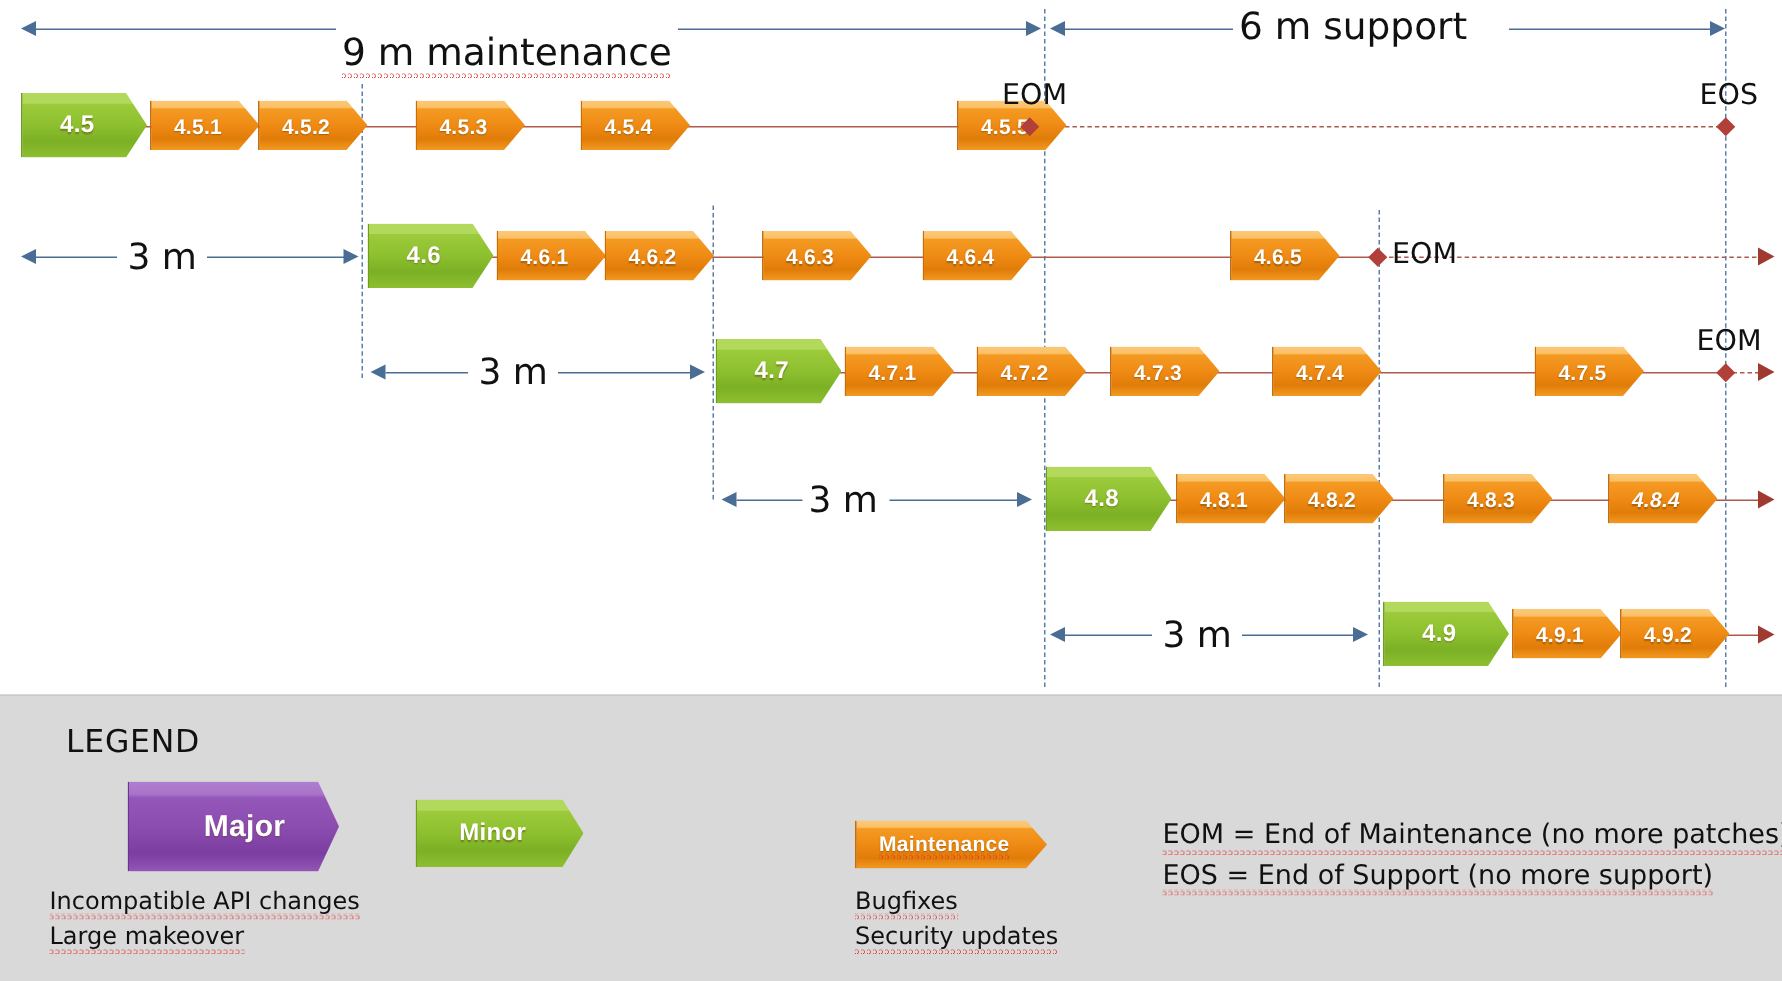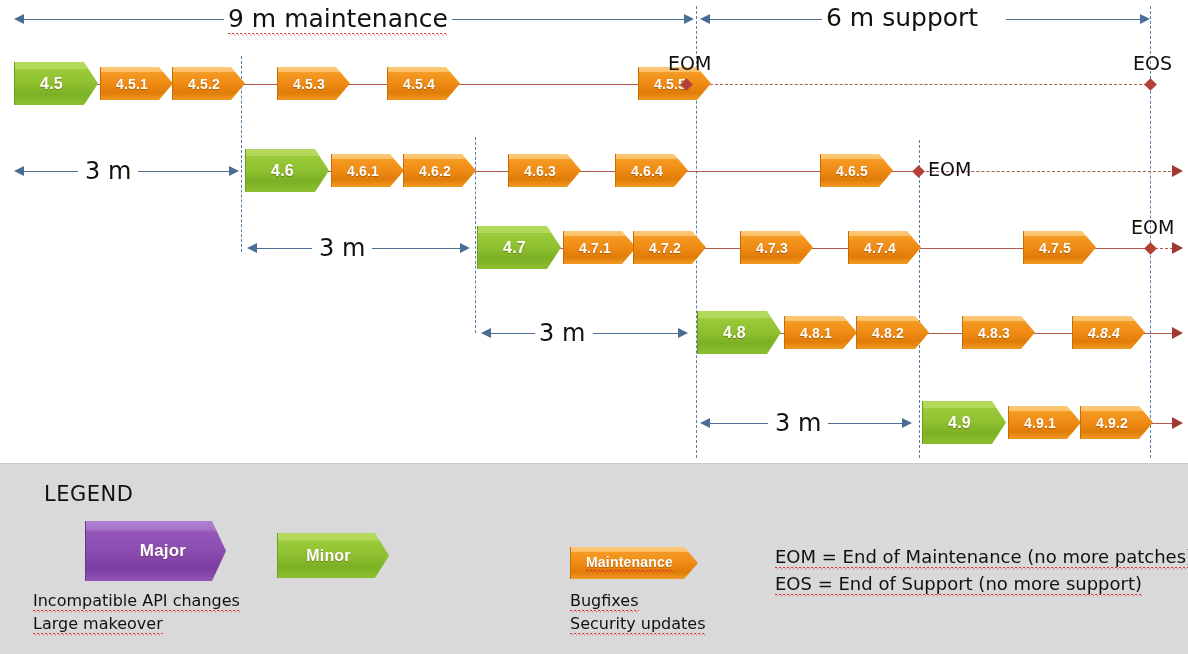--- a/index.html
+++ b/index.html
@@ -49,21 +49,21 @@
     border-left:1px solid #c96c04;
     font-size:14px;
   }
   .chev.major{
     background:
       linear-gradient(to bottom,
         #b07fd0 0%, #a874c9 14%,
         #9457b8 18%, #8b4cb0 52%,
         #7c3da1 80%, #9257b6 100%);
     border-left:1px solid #6d3390;
-    font-size:17px;
+    font-size:20px;
     padding-left:24px;
   }
 
   
   .tline{position:absolute;height:0;border-top:1.6px solid #b05a4e;}
   .tline.dash{border-top:1.6px dashed #b05a4e;}
 
   
   .ahead{
     position:absolute;width:0;height:0;
@@ -145,21 +145,21 @@
 <div id="stage">
 
   <div class="guide" style="left:241px;top:56px;height:196px;"></div>
   <div class="guide" style="left:475px;top:137px;height:196px;"></div>
   <div class="guide" style="left:696px;top:6px;height:452px;"></div>
   <div class="guide" style="left:919px;top:140px;height:318px;"></div>
   <div class="guide" style="left:1150px;top:6px;height:452px;"></div>
 
   <div class="mhead l" style="left:14px;top:14px;"></div>
   <div class="mline" style="left:24px;top:19px;width:200px;"></div>
-  <span class="hdrlabel" style="left:228px;top:4px;">
+  <span class="hdrlabel" style="left:228px;top:20px;">
     <span class="sq">9 m maintenance</span>
   </span>
   <div class="mline" style="left:452px;top:19px;width:232px;"></div>
   <div class="mhead r" style="left:684px;top:14px;"></div>
 
   <div class="mhead l" style="left:700px;top:14px;"></div>
   <div class="mline" style="left:710px;top:19px;width:112px;"></div>
   <span class="hdrlabel" style="left:826px;top:3px;">6 m support</span>
   <div class="mline" style="left:1006px;top:19px;width:134px;"></div>
   <div class="mhead r" style="left:1140px;top:14px;"></div>
@@ -230,21 +230,21 @@
   <div class="tline" style="left:556px;top:248px;width:594px;"></div>
   <div class="tline dash" style="left:1155px;top:248px;width:18px;"></div>
   <div class="ahead" style="left:1172px;top:242px;"></div>
 
   <div class="chev minor" style="left:477px;top:226px;width:84px;height:43px;">
     <span>4.7</span>
   </div>
   <div class="chev maint" style="left:563px;top:231px;width:73px;height:33px;">
     <span>4.7.1</span>
   </div>
-  <div class="chev maint" style="left:633px;top:231px;width:73px;height:33px;">
+  <div class="chev maint" style="left:651px;top:231px;width:73px;height:33px;">
     <span>4.7.2</span>
   </div>
   <div class="chev maint" style="left:740px;top:231px;width:73px;height:33px;">
     <span>4.7.3</span>
   </div>
   <div class="chev maint" style="left:848px;top:231px;width:73px;height:33px;">
     <span>4.7.4</span>
   </div>
   <div class="chev maint" style="left:1023px;top:231px;width:73px;height:33px;">
     <span>4.7.5</span>

